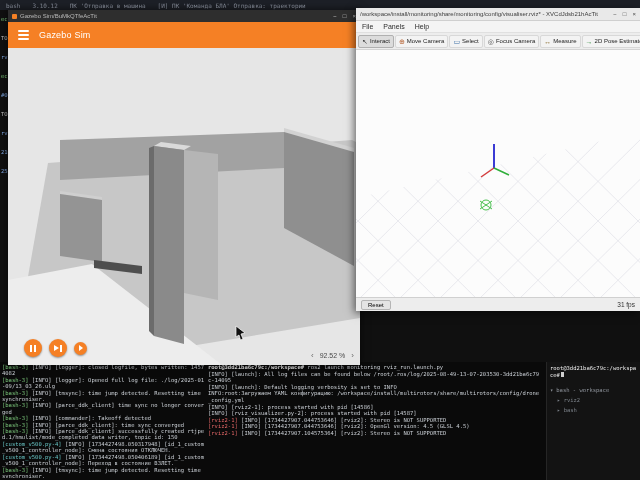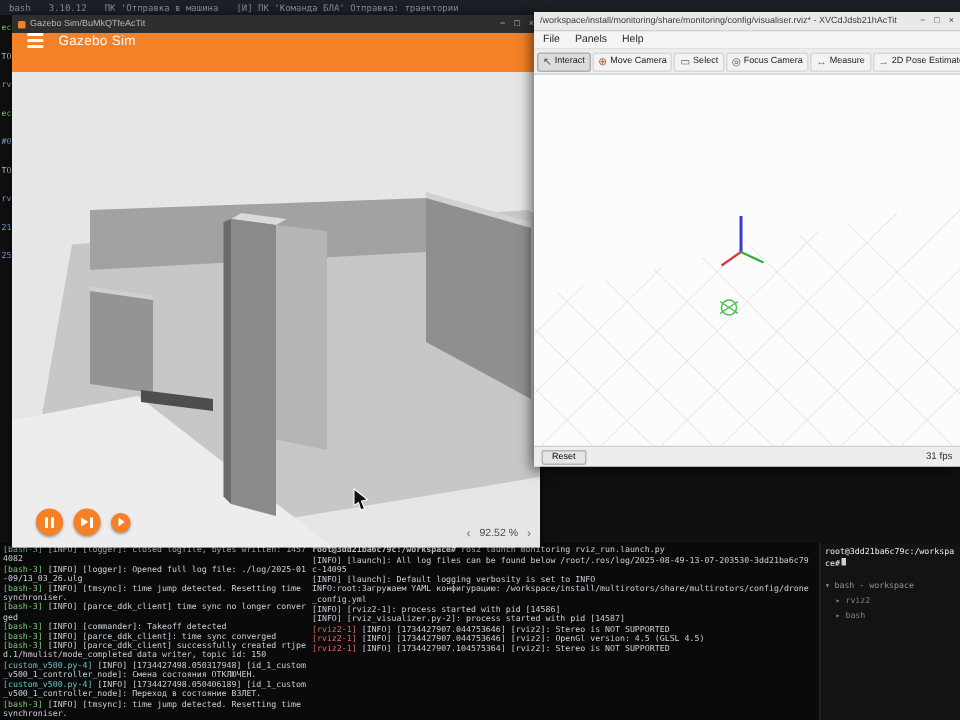--- a/index.html
+++ b/index.html
@@ -20,21 +20,21 @@
 
   
   #gazebo-window { position:absolute; left:8px; top:10px; width:352px; height:355px; z-index:2;
                    box-shadow:0 0 8px rgba(0,0,0,.65); }
   #gz-titlebar { height:12px; background:#2e2e2e; display:flex; align-items:center; padding:0 4px;
                  font-size:6px; color:#b9b9b9; }
   #gz-titlebar .dot { width:5px; height:5px; background:#f58025; border-radius:1px; margin-right:3px; flex:0 0 auto; }
   #gz-titlebar .title { flex:1; white-space:nowrap; overflow:hidden; }
   .win-btns { display:flex; gap:6px; font-size:6px; color:#c9c9c9; }
   .win-btns span { cursor:default; }
-  #gz-appbar { height:26px; background:#f58025; display:flex; padding:0 10px; gap:10px; }
+  #gz-appbar { height:26px; background:#f58025; display:flex; align-items:center; padding:0 10px; gap:10px; }
   .hamburger { display:flex; flex-direction:column; gap:2px; width:11px; }
   .hamburger i { height:2px; background:#ffffff; display:block; border-radius:1px; }
   #gz-apptitle { color:#ffffff; font-size:9px; letter-spacing:.2px; }
   #gz-viewport { position:relative; width:352px; height:317px; background:#e6e6e6; overflow:hidden; }
   #gz-scene { position:absolute; left:0; top:0; }
   #gz-controls { position:absolute; left:16px; bottom:8px; display:flex; align-items:center; gap:7px; }
   .gz-btn { border-radius:50%; background:#f58025; display:flex; align-items:center; justify-content:center;
             box-shadow:0 1px 2px rgba(0,0,0,.4); border:none; }
   .gz-b1,.gz-b2 { width:18px; height:18px; } .gz-b3 { width:13px; height:13px; }
   .pause-bars { display:flex; gap:2px; }

